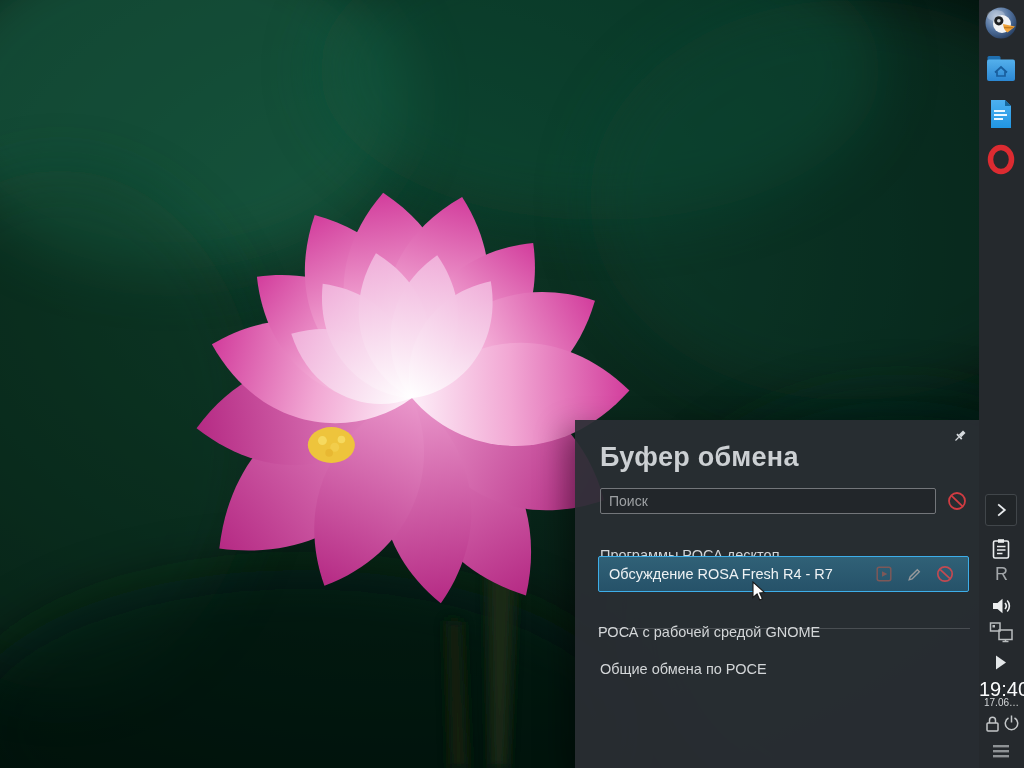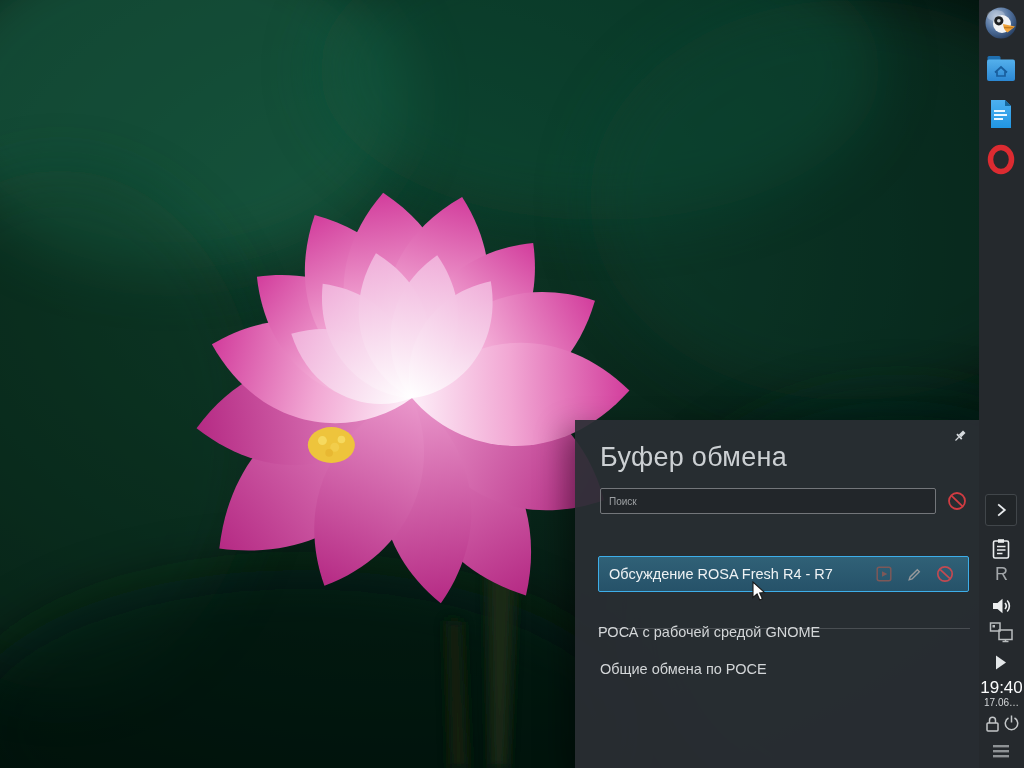--- a/index.html
+++ b/index.html
@@ -4,27 +4,27 @@
 <style>
   html,body{margin:0;padding:0;background:#000;}
   *{box-sizing:border-box;}
   .screen{position:relative;width:1024px;height:768px;overflow:hidden;
           font-family:"Liberation Sans",sans-serif;background:#04120c;}
   .wallpaper{position:absolute;left:0;top:0;}
 
   
   .popup{position:absolute;left:575px;top:420px;width:404px;height:348px;
          background:rgba(42,46,52,0.93);box-shadow:-10px 10px 28px rgba(0,0,0,0.40);}
-  .popup-title{position:absolute;left:25px;top:22px;font-size:27px;font-weight:400;
+  .popup-title{position:absolute;left:25px;top:22px;font-size:27px;font-weight:700;
                color:#ccd0d3;letter-spacing:0.3px;}
   .pin-btn{position:absolute;left:374px;top:5px;width:22px;height:22px;display:flex;
            align-items:center;justify-content:center;cursor:default;}
   .search-input{position:absolute;left:25px;top:68px;width:336px;height:26px;
                 background:rgba(18,20,23,0.25);border:1px solid #73767a;border-radius:2px;
-                color:#d9dcde;font-size:10px;padding:0 8px;outline:none;
+                color:#d9dcde;font-size:14px;padding:0 8px;outline:none;
                 font-family:"Liberation Sans",sans-serif;}
   .search-input::placeholder{color:#9da0a3;opacity:1;}
   .clear-btn{position:absolute;left:372px;top:71px;width:20px;height:20px;}
 
   .clip-item{position:absolute;left:0;width:404px;height:32px;color:#d3d6d8;
              font-size:14.5px;display:flex;align-items:center;padding-left:25px;}
   .clip-item.row1{top:119px;}
   .clip-item.row3{top:196px;padding-left:23px;}
   .clip-item.row4{top:233px;}
   .clip-selected{position:absolute;left:23px;top:136px;width:371px;height:36px;
@@ -40,21 +40,21 @@
   .panel{position:absolute;left:979px;top:0;width:45px;height:768px;
          background:#25292d;}
   .panel .abs{position:absolute;}
   .launcher{display:flex;align-items:center;justify-content:center;}
   .expand-btn{position:absolute;left:6px;top:494px;width:32px;height:32px;
               background:#212528;border:1px solid #41464a;border-radius:3px;
               display:flex;align-items:center;justify-content:center;}
   .tray-r{position:absolute;left:0;top:564px;width:45px;text-align:center;
           font-size:18px;color:#a2a6a9;}
   .clock-time{position:absolute;left:0;top:678px;width:45px;text-align:center;
-              font-size:17px;color:#fbfcfd;}
+              font-size:20px;color:#fbfcfd;}
   .clock-date{position:absolute;left:0;top:697px;width:45px;text-align:center;
               font-size:10px;color:#d4d7d9;white-space:nowrap;overflow:hidden;}
   .cursor{position:absolute;left:752px;top:581px;}
 </style>
 </head>
 <body>
 
 <div class="screen">
 
   <svg class="wallpaper" width="1024" height="768" viewBox="0 0 1024 768">
@@ -148,20 +148,23 @@
 
     <input class="search-input" type="text" value="" placeholder="Поиск" style="">
 
     <div class="clear-btn">
       <svg width="20" height="20" viewBox="0 0 20 20">
         <circle cx="10" cy="10" r="8" fill="none" stroke="#d13c42" stroke-width="1.8"></circle>
         <line x1="4.4" y1="4.6" x2="15.6" y2="15.4" stroke="#d13c42" stroke-width="1.8"></line>
       </svg>
     </div>
 
+    <div class="clip-item row1">
+      <span>Программы РОСА десктоп</span>
+    </div>
 
     <div class="clip-selected">
       <span class="label">Обсуждение ROSA Fresh R4 - R7</span>
       <span class="row-actions">
         <svg width="18" height="18" viewBox="0 0 18 18">
           <rect x="2.2" y="2.2" width="13.6" height="13.6" rx="2" fill="none" stroke="#7d5858" stroke-width="1.5"></rect>
           <polygon points="7,6.2 12.4,9 7,11.8" fill="#7d5858"></polygon>
         </svg>
         <svg width="17" height="17" viewBox="0 0 17 17">
           <path d="M3.2,13.8 L4.1,10.9 L11.3,3.7 L13.3,5.7 L6.1,12.9 Z" fill="none" stroke="#97999b" stroke-width="1.4"></path>

